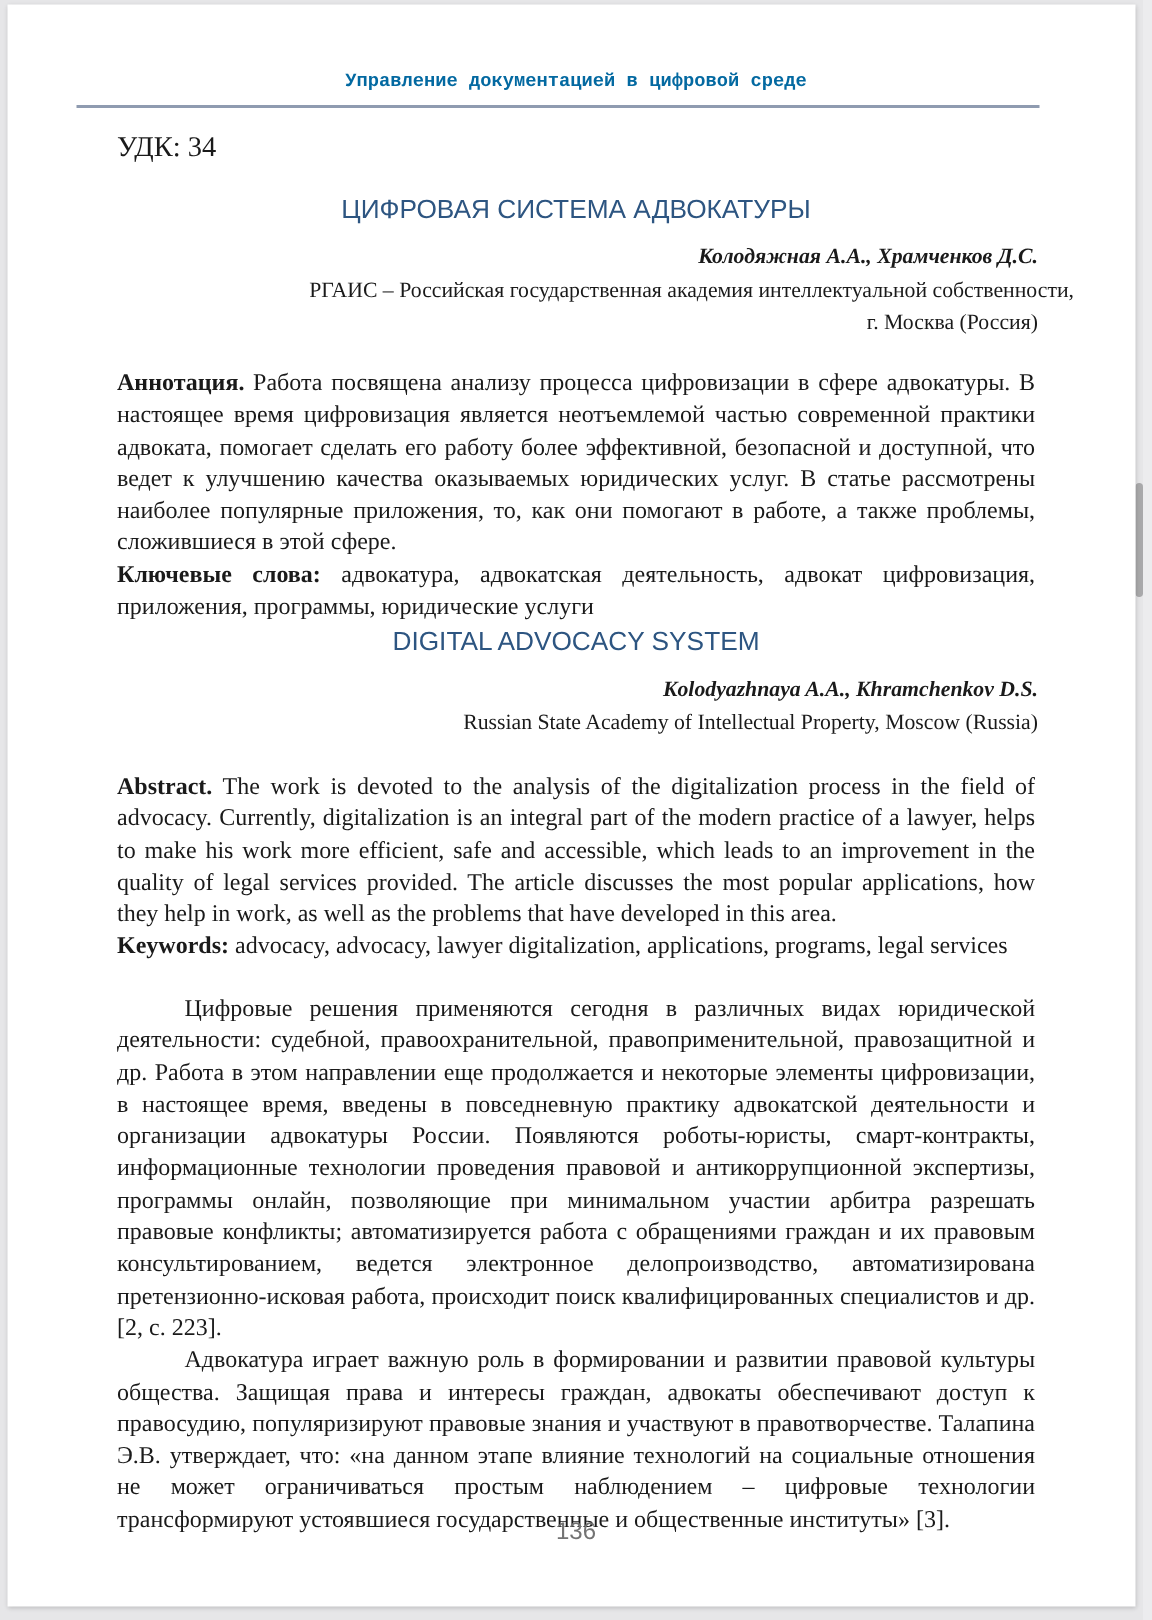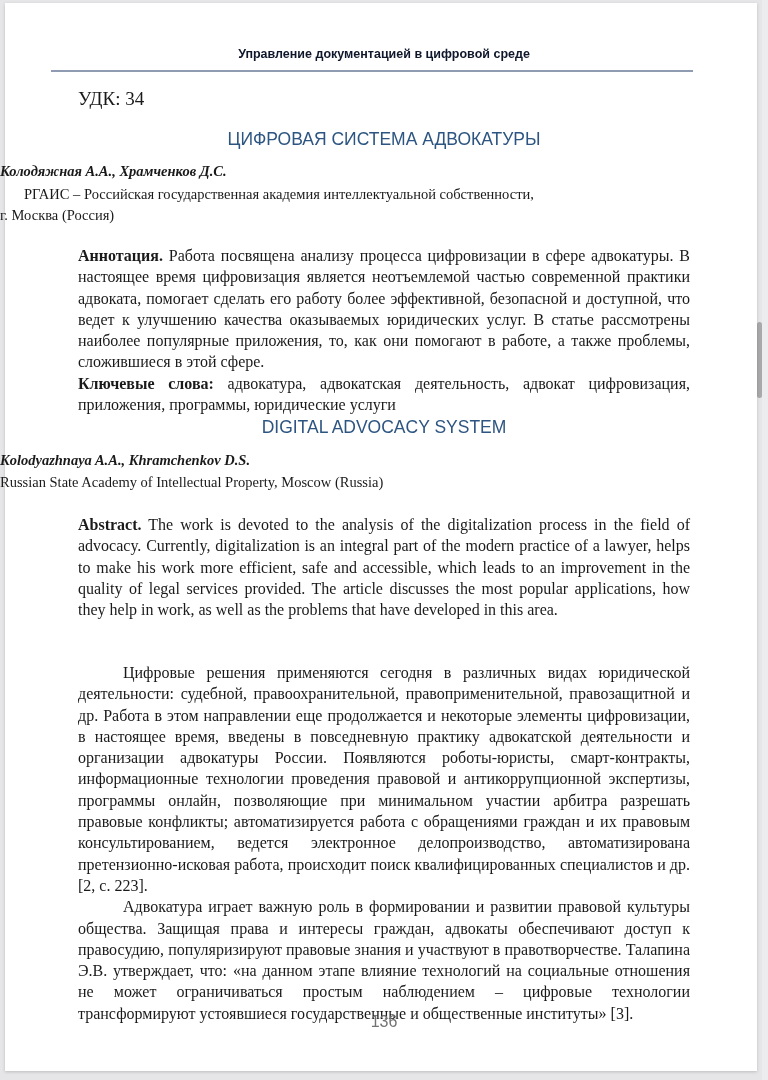--- a/index.html
+++ b/index.html
@@ -19,35 +19,35 @@
     position:absolute; left:762px; top:0; width:6px; height:1080px;
     background:#ececee;
   }
   .scroll-thumb {
     position:absolute; left:757px; top:322px; width:5px; height:76px;
     background:#a9a9ab; border-radius:3px;
   }
   .abs { position:absolute; }
   .running-head {
     left:0; width:768px; top:47px; text-align:center;
-    font-family:Liberation Sans, sans-serif; font-weight:bold;
-    font-size:12.5px; color:#0f172a;
+    font-family:Liberation Mono, monospace; font-weight:bold;
+    font-size:12.5px; color:#0369a1;
   }
   .head-rule {
     left:51px; top:70px; width:642px; height:2px; background:#8f9bb0;
   }
   .udk { left:78px; top:88px; font-size:19px; }
   .title-ru, .title-en {
     left:0; width:768px; text-align:center;
     font-family:"Liberation Sans", sans-serif; font-weight:normal;
     font-size:17.5px; color:#2d5581;
   }
   .title-ru { top:129px; }
   .title-en { top:417px; }
-  .center-line { left:0; width:692px; text-align:left; font-size:14.5px; }
+  .center-line { left:0; width:692px; text-align:right; font-size:14.5px; }
   .authors { font-style:italic; font-weight:bold; }
   .block {
     left:78px; width:612px; font-size:16px; line-height:21.3px;
     text-align:justify;
   }
   .block p { margin:0; }
   .block b { font-weight:bold; }
   .body-text p { text-indent:45px; }
   .page-num {
     left:0; width:768px; text-align:center; top:1013px;
@@ -76,20 +76,21 @@
   <p><b>Аннотация.</b><span> Работа посвящена анализу процесса цифровизации в сфере адвокатуры. В настоящее время цифровизация является неотъемлемой частью современной практики адвоката, помогает сделать его работу более эффективной, безопасной и доступной, что ведет к улучшению качества оказываемых юридических услуг. В статье рассмотрены наиболее популярные приложения, то, как они помогают в работе, а также проблемы, сложившиеся в этой сфере.</span></p>
   <p><b>Ключевые слова:</b><span> адвокатура, адвокатская деятельность, адвокат цифровизация, приложения, программы, юридические услуги</span></p>
 </div>
 
 <div class="abs title-en">DIGITAL ADVOCACY SYSTEM</div>
 <div class="abs center-line authors" style="top:452px;">Kolodyazhnaya A.A., Khramchenkov D.S.</div>
 <div class="abs center-line" style="top:474px;">Russian State Academy of Intellectual Property, Moscow (Russia)</div>
 
 <div class="abs block" style="top:514px;">
   <p><b>Abstract.</b><span> The work is devoted to the analysis of the digitalization process in the field of advocacy. Currently, digitalization is an integral part of the modern practice of a lawyer, helps to make his work more efficient, safe and accessible, which leads to an improvement in the quality of legal services provided. The article discusses the most popular applications, how they help in work, as well as the problems that have developed in this area.</span></p>
+  <p><b>Keywords:</b><span> advocacy, advocacy, lawyer digitalization, applications, programs, legal services</span></p>
 </div>
 
 <div class="abs block body-text" style="top:662px;">
   <p>Цифровые решения применяются сегодня в различных видах юридической деятельности: судебной, правоохранительной, правоприменительной, правозащитной и др. Работа в этом направлении еще продолжается и некоторые элементы цифровизации, в настоящее время, введены в повседневную практику адвокатской деятельности и организации адвокатуры России. Появляются роботы-юристы, смарт-контракты, информационные технологии проведения правовой и антикоррупционной экспертизы, программы онлайн, позволяющие при минимальном участии арбитра разрешать правовые конфликты; автоматизируется работа с обращениями граждан и их правовым консультированием, ведется электронное делопроизводство, автоматизирована претензионно-исковая работа, происходит поиск квалифицированных специалистов и др. [2, с. 223].</p>
   <p>Адвокатура играет важную роль в формировании и развитии правовой культуры общества. Защищая права и интересы граждан, адвокаты обеспечивают доступ к правосудию, популяризируют правовые знания и участвуют в правотворчестве. Талапина Э.В. утверждает, что: «на данном этапе влияние технологий на социальные отношения не может ограничиваться простым наблюдением – цифровые технологии трансформируют устоявшиеся государственные и общественные институты» [3].</p>
 </div>
 
 <div class="abs page-num">136</div>
 
 </body></html>

